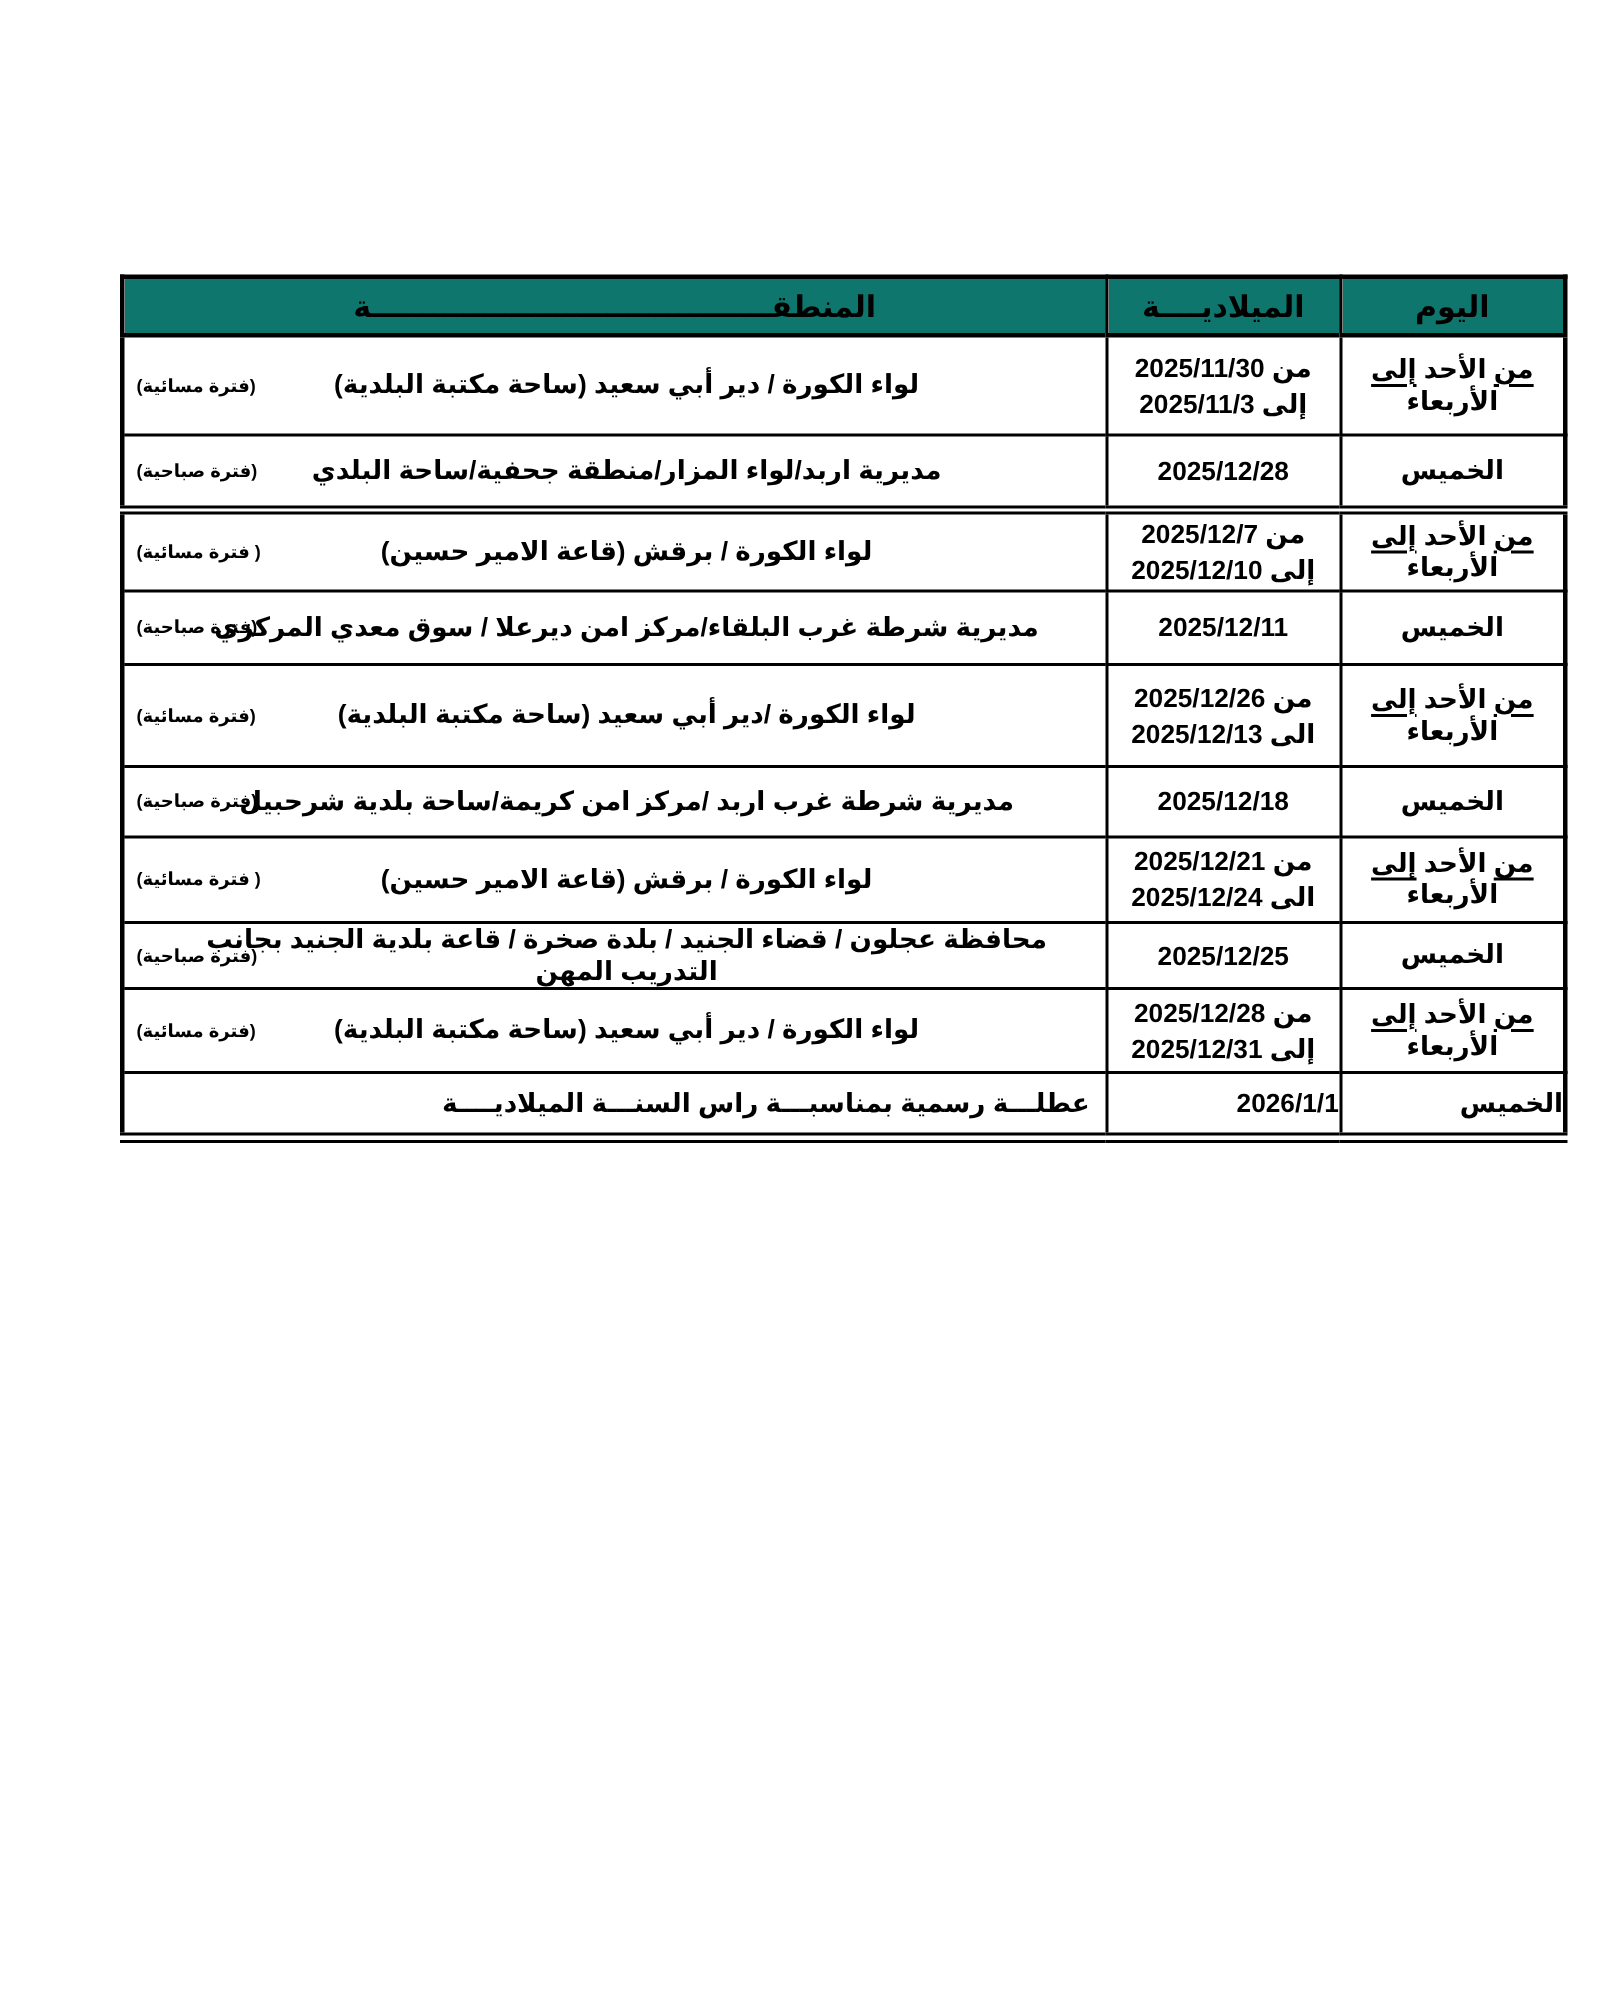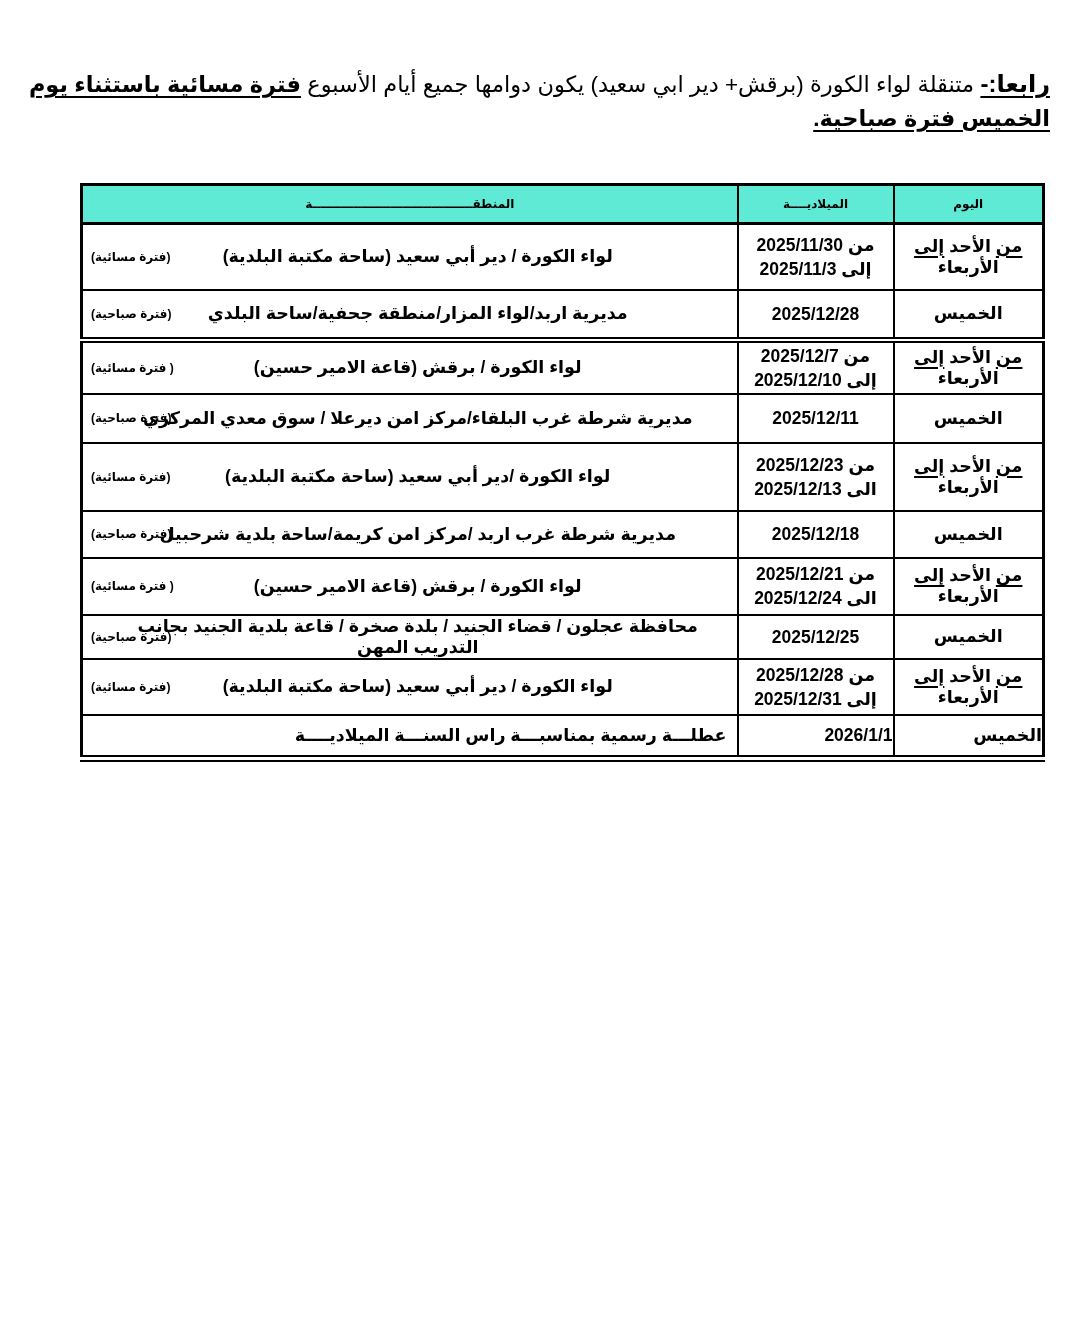--- a/index.html
+++ b/index.html
@@ -49,23 +49,23 @@
     border: 3px solid #000;
   }
   .schedule th, .schedule td {
     border: 2.5px solid #000;
     text-align: center;
     vertical-align: middle;
     font-weight: bold;
     color: #000;
   }
   .schedule thead th {
-    background: #5eead4;
+    background: #0f766e;
     height: 39px;
-    font-size: 12px;
+    font-size: 20px;
     border-bottom-width: 3px;
     white-space: nowrap;
     overflow: hidden;
   }
   .schedule td { font-size: 17.5px; }
 
   col.c-day    { width: 150px; }
   col.c-date   { width: 156px; }
   col.c-region { width: 656px; }
 
@@ -104,23 +104,20 @@
     font-size: 12px;
     font-weight: bold;
     white-space: nowrap;
   }
 </style>
 </head>
 <body>
 
 <div class="page">
 
-  <p class="heading">
-    <span class="lead">رابعا:-</span><span class="plain"> متنقلة لواء الكورة (برقش+ دير ابي سعيد) يكون دوامها جميع أيام الأسبوع </span><span class="emph">فترة مسائية باستثناء يوم الخميس فترة صباحية.</span>
-  </p>
 
   <table class="schedule">
     <colgroup>
       <col class="c-day">
       <col class="c-date">
       <col class="c-region">
     </colgroup>
     <thead>
       <tr>
         <th>اليوم</th>
@@ -172,21 +169,21 @@
         </td>
         <td class="region-cell">
           <span class="region-text">مديرية شرطة غرب البلقاء/مركز امن ديرعلا / سوق معدي المركزي</span>
           <span class="period-note">(فترة صباحية)</span>
         </td>
       </tr>
 
       <tr class="r4">
         <td class="day-cell"><span class="u-word">من</span><span> الأحد </span><span class="u-word">إلى</span><span> الأربعاء</span></td>
         <td class="date-cell">
-          <div>من 2025/12/23</div>
+          <div>من 2025/12/26</div>
           <div>الى 2025/12/13</div>
         </td>
         <td class="region-cell">
           <span class="region-text">لواء الكورة /دير أبي سعيد (ساحة مكتبة البلدية)</span>
           <span class="period-note">(فترة مسائية)</span>
         </td>
       </tr>
 
       <tr class="r5">
         <td class="day-cell"><span>الخميس</span></td>

